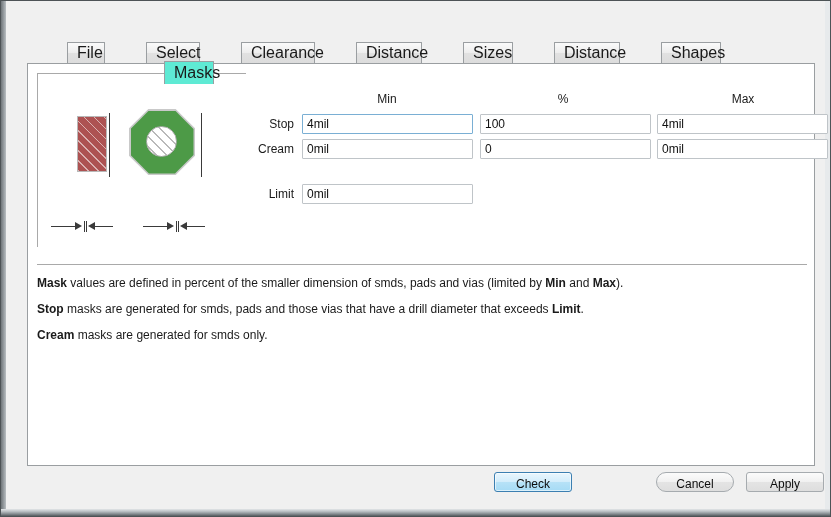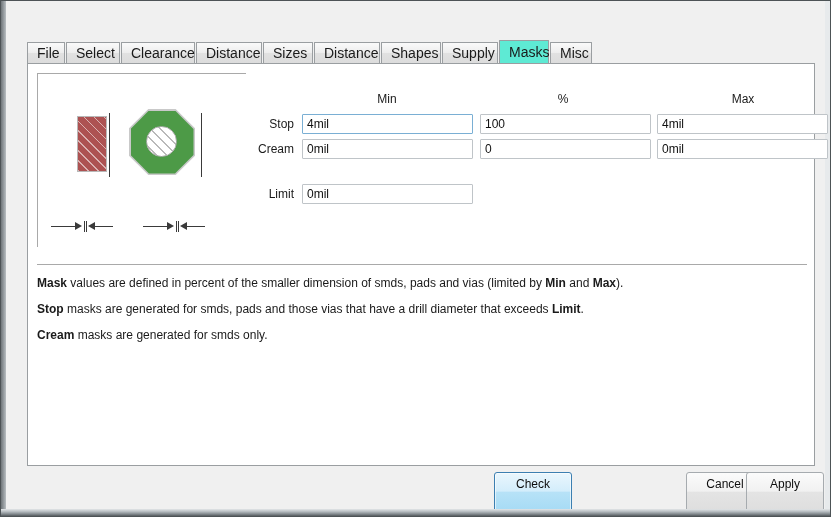--- a/index.html
+++ b/index.html
@@ -55,22 +55,22 @@
   }
   
   #tabstrip{
     position:absolute;left:21px;top:13px;right:10px;height:22px;
   }
   .tab{
     position:relative;float:left;height:21px;line-height:20px;
     padding:0 9px;box-sizing:border-box;
     border:1px solid #9a9ea1;border-bottom:none;
     background:linear-gradient(to bottom,#fafafa 0%,#ededed 50%,#e1e1e1 51%,#dcdcdc 100%);
-    font-size:14px;color:#1a1a1a;text-align:center;white-space:nowrap;
-    margin-right:1px;border-radius:1px 1px 0 0;cursor:pointer;
+    font-size:16px;color:#1a1a1a;text-align:center;white-space:nowrap;
+    margin-right:1px;border-radius:1px 1px 0 0;cursor:pointer;margin-left:40px;
   }
   .tab.active{
     background:#5eead4;border-color:#9a9ea1;
     height:23px;line-height:22px;margin-top:-2px;z-index:5;
     font-weight:normal;
   }
   
   #tabpanel{
     position:absolute;left:21px;top:34px;right:10px;height:403px;
     background:#ffffff;border:1px solid #9a9ea1;box-sizing:border-box;
@@ -150,21 +150,21 @@
     position:absolute;left:9px;top:200px;width:770px;height:1px;background:#a9a9a9;
   }
   .helprow{
     position:absolute;left:9px;font-size:12px;color:#1a1a1a;white-space:nowrap;
   }
   .helprow b{font-weight:bold;text-align:right;}
 
   
   #buttonbar{position:absolute;left:0;right:0;bottom:14px;height:24px;}
   .btn{
-    position:absolute;height:40px;line-height:22px;box-sizing:border-box;
+    position:absolute;height:20px;line-height:22px;box-sizing:border-box;
     border:1px solid #a6abaf;border-radius:3px;
     background:linear-gradient(to bottom,#fbfbfb 0%,#f1f1f1 48%,#e4e4e4 50%,#dedede 100%);
     font-size:12px;color:#0d0d0d;text-align:center;cursor:pointer;
     font-family:"Liberation Sans","DejaVu Sans",sans-serif;
   }
   .btn.default{
     border:1px solid #3c7fb1;
     background:linear-gradient(to bottom,#eaf6fd 0%,#d3edfb 48%,#b7e2f7 50%,#a6dbf5 100%);
     box-shadow:inset 0 0 0 1px rgba(255,255,255,.6);
   }
@@ -247,19 +247,19 @@
         <div id="helpblock">
             <div class="helprow" style="top: 212px;"><b>Mask</b><span> values are defined in percent of the smaller dimension of smds, pads and vias (limited by </span><b>Min</b><span> and </span><b>Max</b><span>).</span></div>
             <div class="helprow" style="top: 238px;"><b>Stop</b><span> masks are generated for smds, pads and those vias that have a drill diameter that exceeds </span><b>Limit</b><span>.</span></div>
             <div class="helprow" style="top: 264px;"><b>Cream</b><span> masks are generated for smds only.</span></div>
           </div>
 
       </div>
 
       <div id="buttonbar">
           <div class="btn default" style="left: 488px; width: 78px;"><span>Check</span></div>
-          <div class="btn" style="left: 680px; width: 78px;"><span>Cancel</span></div>
+          <div class="btn" style="left: 650px; width: 78px; border-radius: 10px;"><span>Cancel</span></div>
           <div class="btn" style="left: 732px; width: 78px; margin-left: 8px;"><span>Apply</span></div>
         </div>
 
     </div>
   </div>
 </div>
 
 </body></html>

